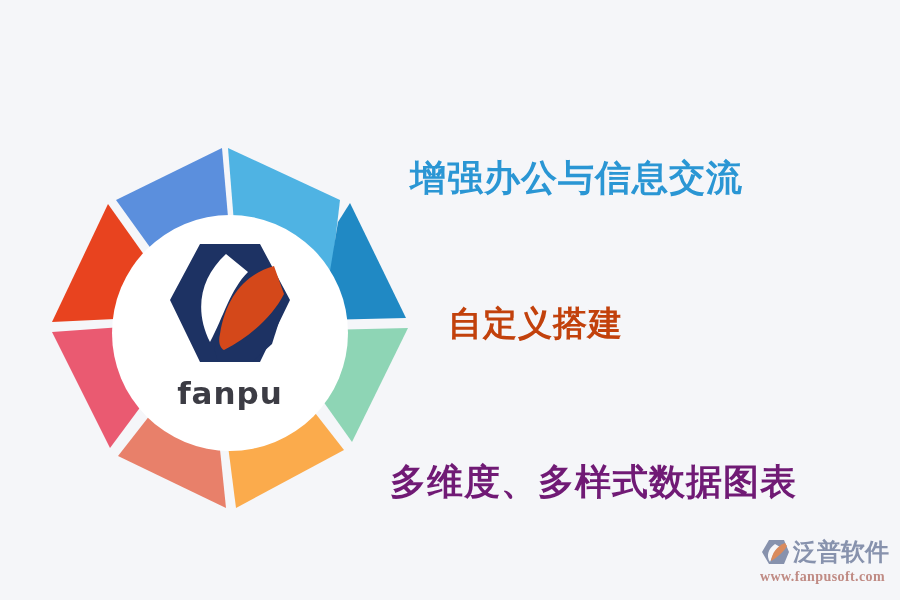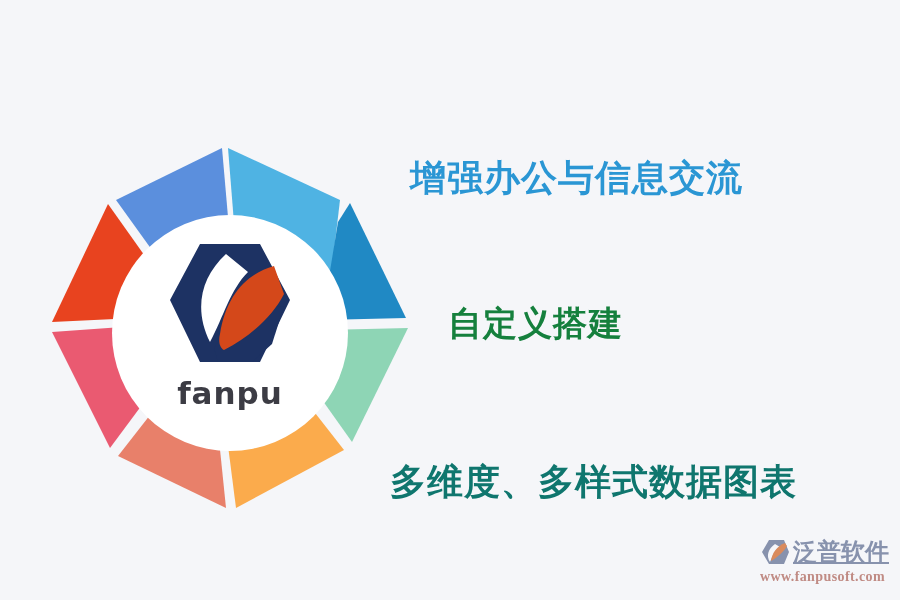--- a/index.html
+++ b/index.html
@@ -120,21 +120,20 @@
     margin-right: 3px;
   }
   .wm-glyph svg { display: block; width: 30px; height: 28px; }
   .wm-name {
     font-size: 24px;
     font-weight: bold;
     color: #8792ad;
     letter-spacing: 0px;
     line-height: 28px;
     white-space: nowrap;
-    text-decoration: underline;
   }
   .wm-url {
     font-family: "Liberation Serif", "DejaVu Serif", serif;
     font-size: 14px;
     font-weight: bold;
     color: #c08b84;
     letter-spacing: 0.4px;
     white-space: nowrap;
     margin-top: 1px;
     text-align: left;
@@ -180,22 +179,22 @@
       <path d="M58 110 C74 84 98 70 128 68 L116 106 L96 124 L62 124 Z" fill="#1d3263"></path>
 
       <path d="M118 28 C90 36 70 58 64 96 C62 104 64 110 68 112
                C96 98 118 76 128 56 Z" fill="#d4481a"></path>
     </svg>
   </div>
 
   <div class="brand-word" style="color: rgb(60, 60, 68);">fanpu</div>
 
   <div class="caption caption-1" style="color: rgb(42, 150, 212); margin-left: 24px;">增强办公与信息交流</div>
-  <div class="caption caption-2" style="color: #15803d;">自定义搭建</div>
-  <div class="caption caption-3" style="color: #0f766e; text-align: center;">多维度、多样式数据图表</div>
+  <div class="caption caption-2" style="color: #c2410c;">自定义搭建</div>
+  <div class="caption caption-3" style="color: #701a75; text-align: center;">多维度、多样式数据图表</div>
 
   <div class="watermark">
     <div class="wm-row">
       <span class="wm-glyph">
         <svg viewBox="0 0 30 28" xmlns="http://www.w3.org/2000/svg">
           <path d="M9 2 L24 2 L29 14 L24 26 L9 26 L2 14 Z
                    M15 6 C8 11 6 18 10 24 C13 18 14 12 20 9 Z" fill="#8792ad" fill-rule="evenodd"></path>
           <path d="M25 5 C17 8 12 15 11 23 C18 19 24 13 27 8 Z" fill="#d98a5c"></path>
         </svg>
       </span>

